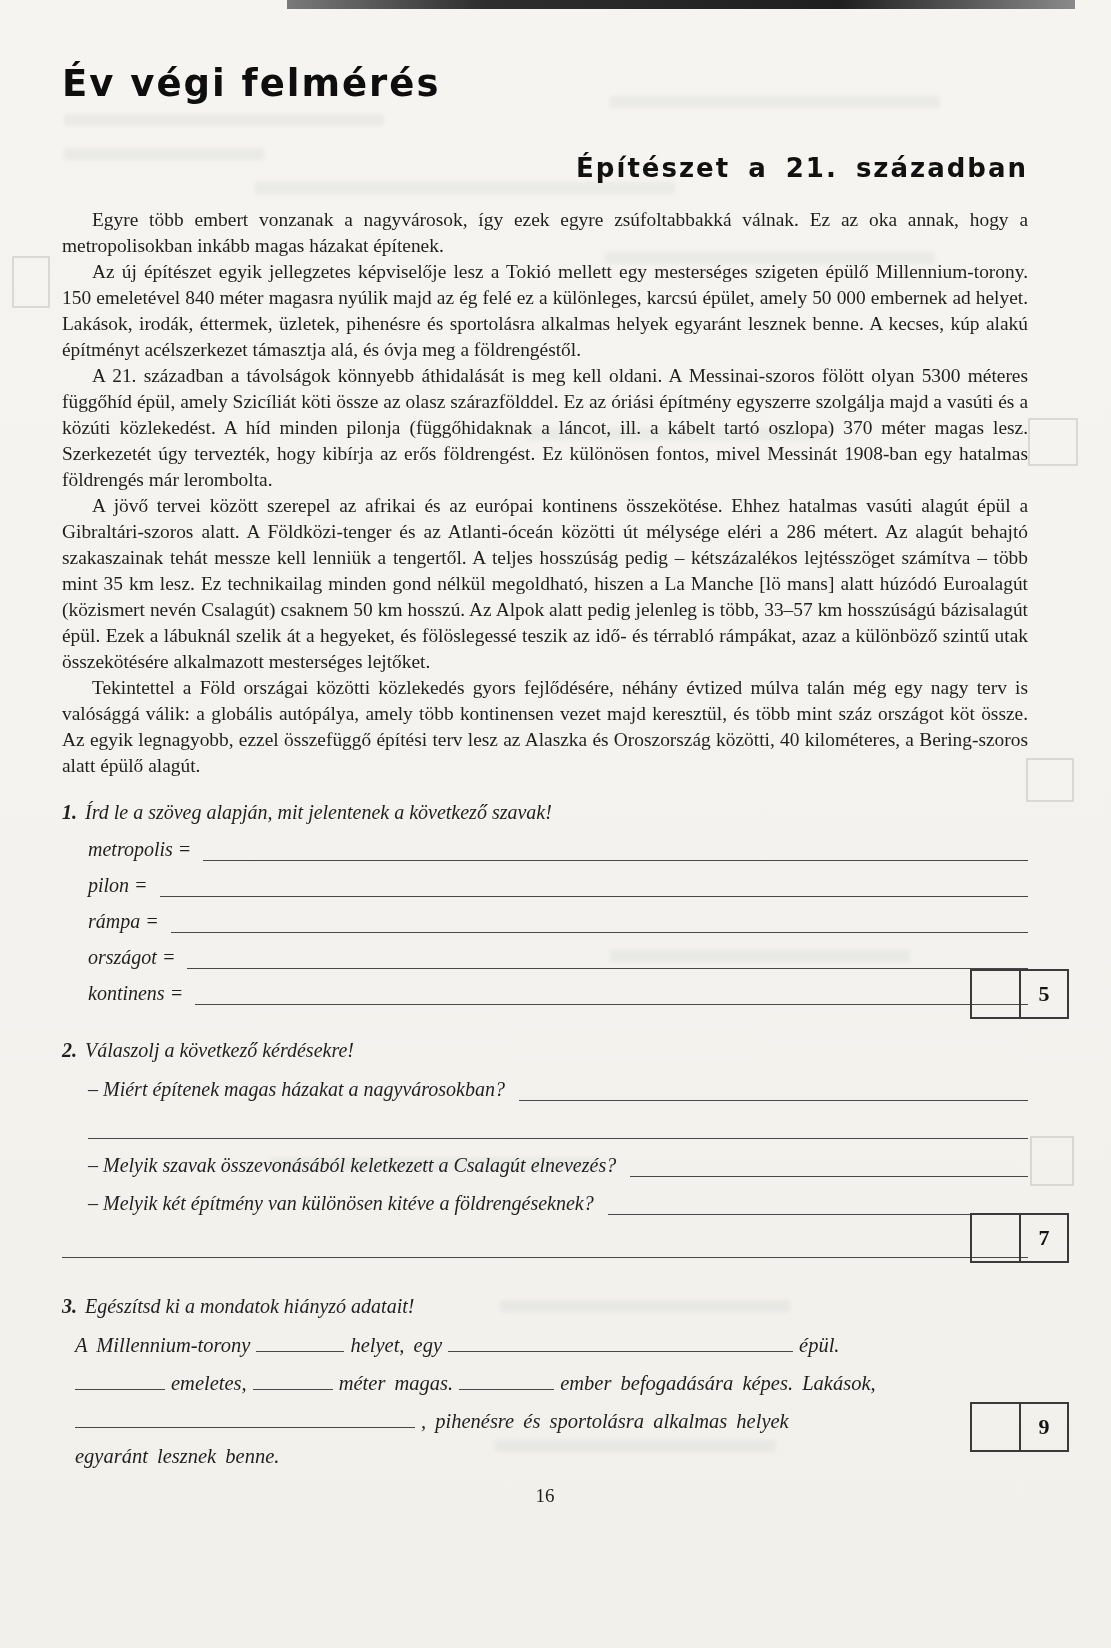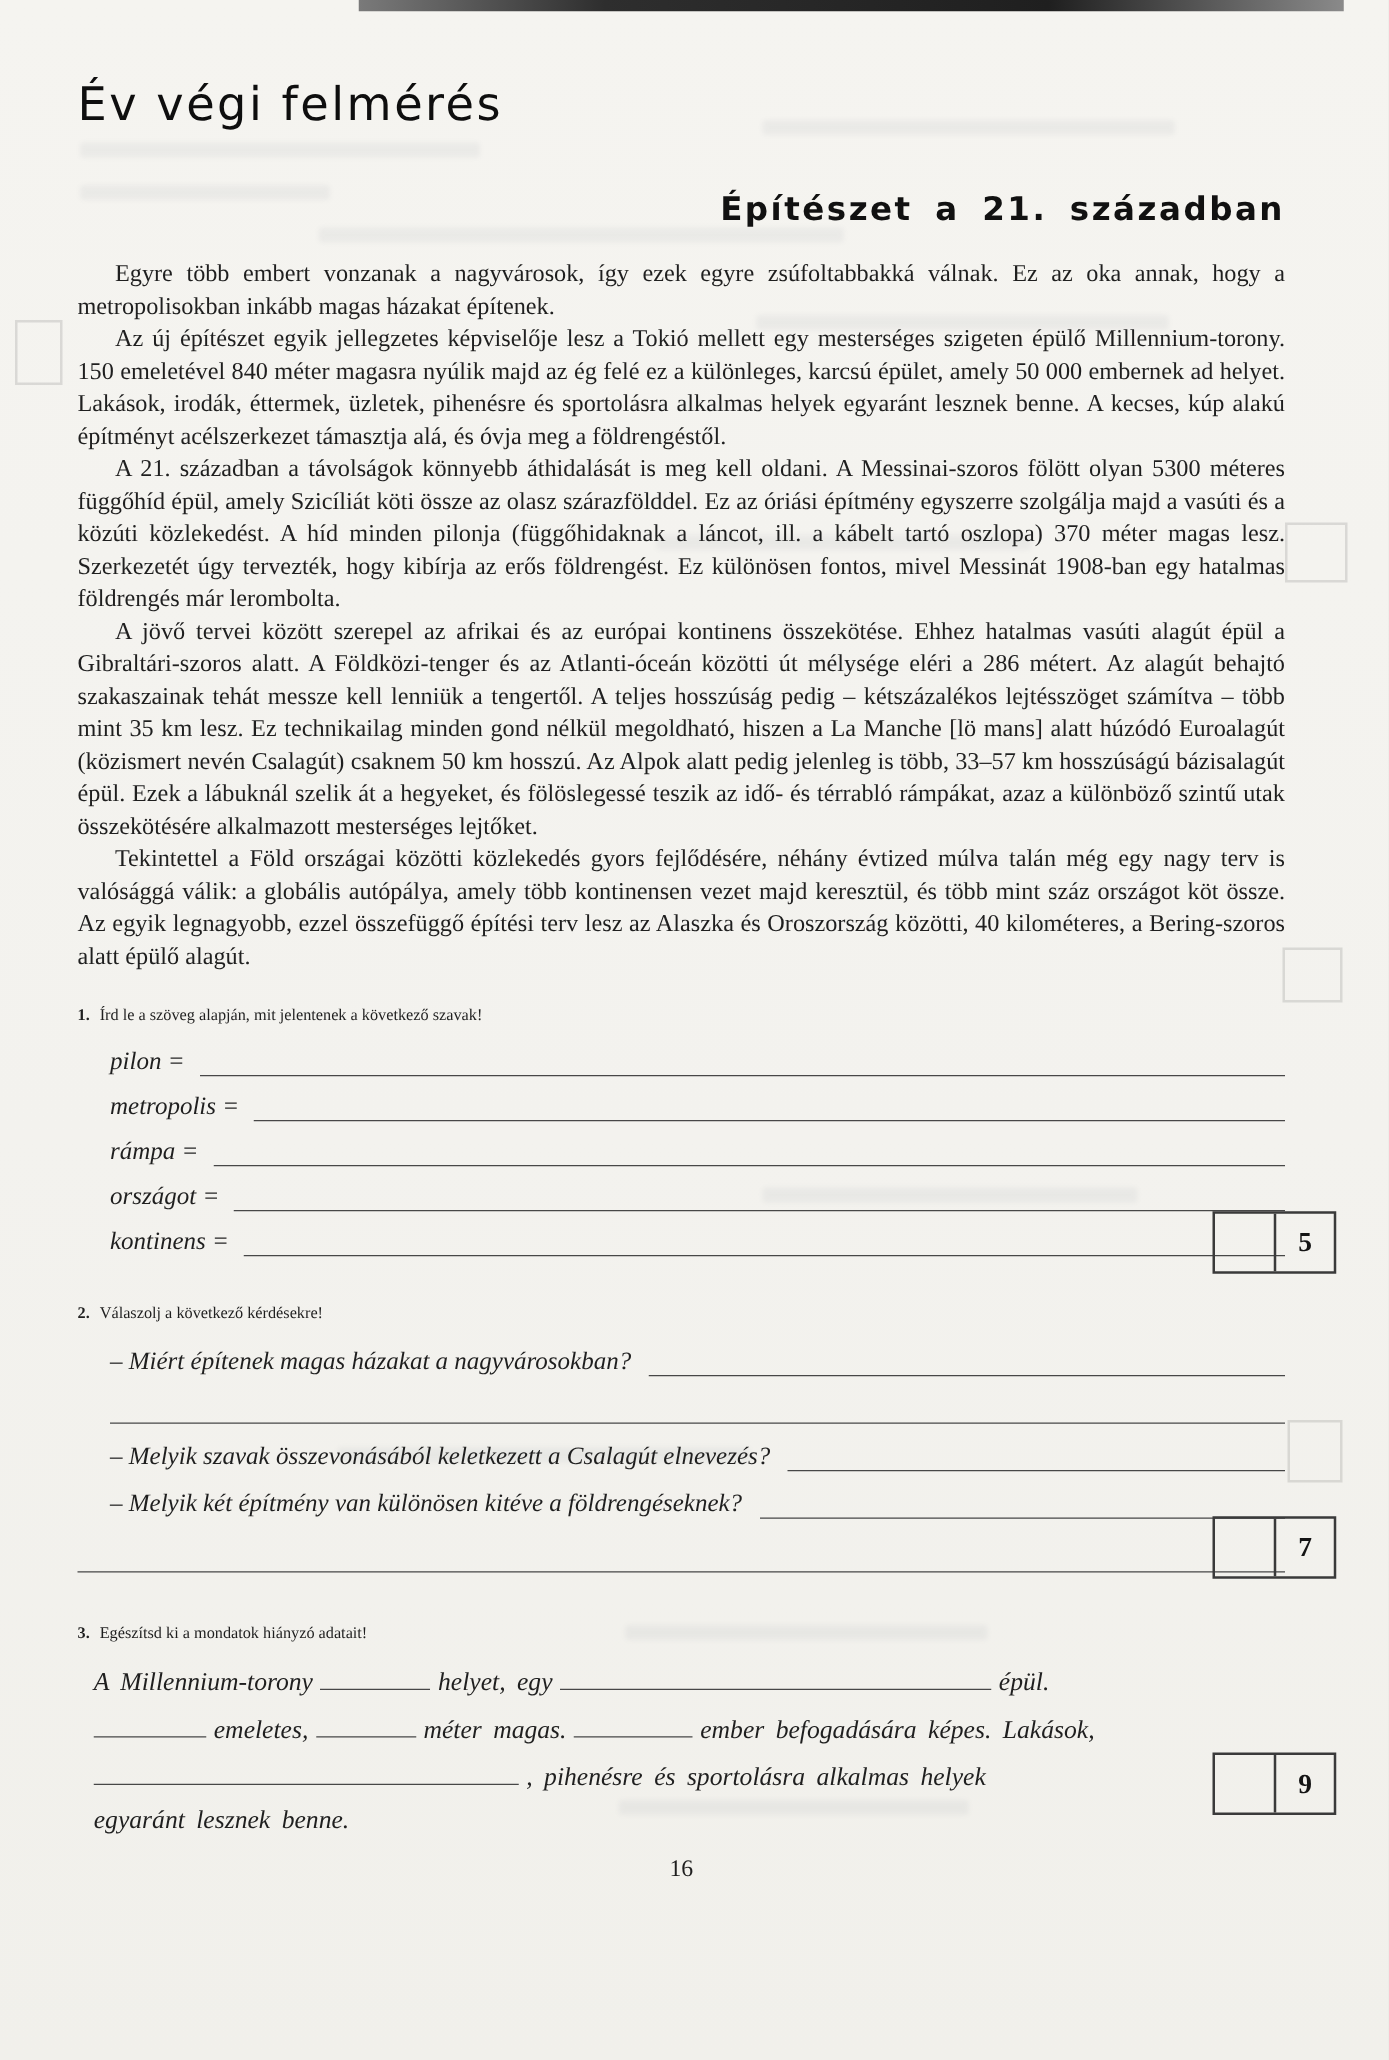--- a/index.html
+++ b/index.html
@@ -18,32 +18,32 @@
   }
   .ghost-bar{
     position:absolute;height:12px;background:#6b7280;opacity:.07;
     filter:blur(2px);border-radius:3px;
   }
   .ghost-box{position:absolute;border:2px solid rgba(70,70,70,.15);}
   .content{position:relative;margin:0 83px 0 62px;width:966px;}
   .doc-title{
     margin:64px 0 0 0;
     font-family:"DejaVu Sans", sans-serif;
-    font-weight:400;font-size:37px;line-height:1.1;
+    font-weight:700;font-size:37px;line-height:1.1;
     letter-spacing:2px;color:#0e0e0e;
   }
   .doc-subtitle{
     margin-top:48px;text-align:right;
     font-family:"DejaVu Sans", sans-serif;
     font-weight:800;font-size:26px;letter-spacing:2px;word-spacing:7px;
     color:#111;
   }
   .reading{margin-top:24px;font-size:19.4px;line-height:26px;text-align:justify;}
   .reading p{margin:0;text-indent:30px;}
-  .ex-head{margin-top:20px;font-size:13px;line-height:26px;}
+  .ex-head{margin-top:20px;font-size:20px;line-height:26px;font-style:italic;}
   .ex-head .ex-num{font-weight:bold;margin-right:8px;}
   .fill-row{
     position:relative;display:flex;align-items:flex-end;
     margin:10px 0 0 26px;height:26px;
     font-style:italic;font-size:20px;
   }
   .fill-row .fill-label{white-space:nowrap;margin-right:12px;}
   .blank{border-bottom:1.6px solid #474747;height:24px;}
   .blank.grow{flex:1 1 auto;}
   .q-row{
@@ -113,25 +113,25 @@
       <p>A 21. században a távolságok könnyebb áthidalását is meg kell oldani. A Messinai-szoros fölött olyan 5300 méteres függőhíd épül, amely Szicíliát köti össze az olasz szárazfölddel. Ez az óriási építmény egyszerre szolgálja majd a vasúti és a közúti közlekedést. A híd minden pilonja (függőhidaknak a láncot, ill. a kábelt tartó oszlopa) 370 méter magas lesz. Szerkezetét úgy tervezték, hogy kibírja az erős földrengést. Ez különösen fontos, mivel Messinát 1908-ban egy hatalmas földrengés már lerombolta.</p>
       <p>A jövő tervei között szerepel az afrikai és az európai kontinens összekötése. Ehhez hatalmas vasúti alagút épül a Gibraltári-szoros alatt. A Földközi-tenger és az Atlanti-óceán közötti út mélysége eléri a 286 métert. Az alagút behajtó szakaszainak tehát messze kell lenniük a tengertől. A teljes hosszúság pedig – kétszázalékos lejtésszöget számítva – több mint 35 km lesz. Ez technikailag minden gond nélkül megoldható, hiszen a La Manche [lö mans] alatt húzódó Euroalagút (közismert nevén Csalagút) csaknem 50 km hosszú. Az Alpok alatt pedig jelenleg is több, 33–57 km hosszúságú bázisalagút épül. Ezek a lábuknál szelik át a hegyeket, és fölöslegessé teszik az idő- és térrabló rámpákat, azaz a különböző szintű utak összekötésére alkalmazott mesterséges lejtőket.</p>
       <p>Tekintettel a Föld országai közötti közlekedés gyors fejlődésére, néhány évtized múlva talán még egy nagy terv is valósággá válik: a globális autópálya, amely több kontinensen vezet majd keresztül, és több mint száz országot köt össze. Az egyik legnagyobb, ezzel összefüggő építési terv lesz az Alaszka és Oroszország közötti, 40 kilométeres, a Bering-szoros alatt épülő alagút.</p>
     </div>
 
     <div class="ex-head">
       <span class="ex-num">1.</span><span>Írd le a szöveg alapján, mit jelentenek a következő szavak!</span>
     </div>
 
     <div class="fill-row">
+      <span class="fill-label">metropolis =</span>
+      <span class="blank grow"></span>
+    </div>
+    <div class="fill-row">
       <span class="fill-label">pilon =</span>
-      <span class="blank grow"></span>
-    </div>
-    <div class="fill-row">
-      <span class="fill-label">metropolis =</span>
       <span class="blank grow"></span>
     </div>
     <div class="fill-row">
       <span class="fill-label">rámpa =</span>
       <span class="blank grow"></span>
     </div>
     <div class="fill-row">
       <span class="fill-label">országot =</span>
       <span class="blank grow"></span>
     </div>

